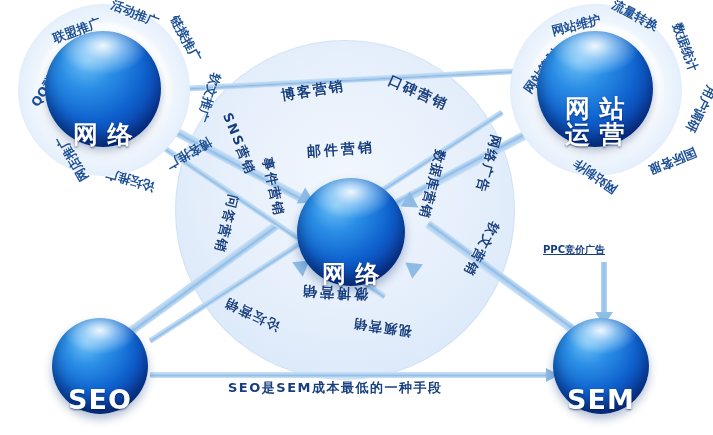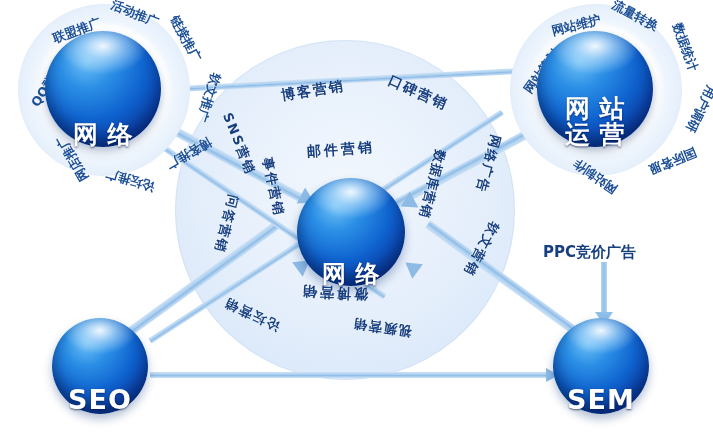--- a/index.html
+++ b/index.html
@@ -187,16 +187,17 @@
       <span>SEM</span>
     </div>
   </div>
 
   <div class="sphere" style="left:52px;top:318px;width:96px;height:96px;">
     <div class="lbl" style="font-size:27px;letter-spacing:1px;">
       <span>SEO</span>
     </div>
   </div>
 
-  <div class="caption" style="left:543px;top:243px;font-size:15px;">PPC竞价广告</div>
-
+  <div class="caption" style="left:543px;top:243px;font-size:10px;text-decoration:underline;">PPC竞价广告</div>
+
+  <div class="caption" style="left:228px;top:379px;font-size:13px;letter-spacing:1.5px;">SEO是SEM成本最低的一种手段</div>
 
 </div>
 
 </body></html>

